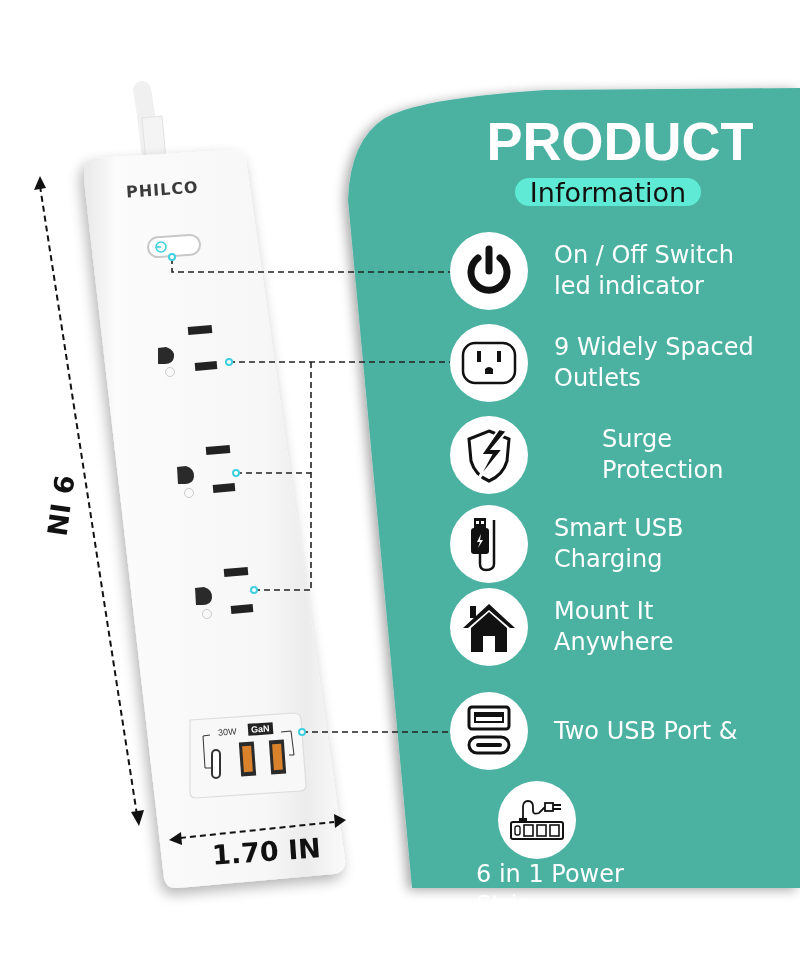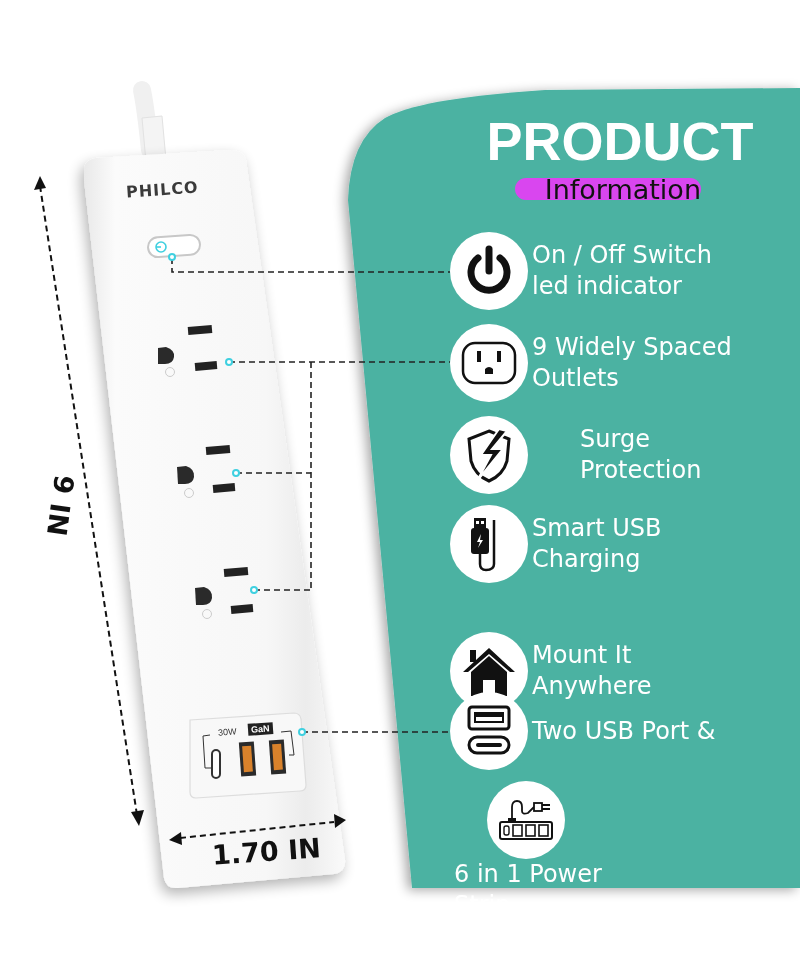--- a/index.html
+++ b/index.html
@@ -3,26 +3,26 @@
 <meta charset="utf-8">
 <style>
   html, body { margin:0; padding:0; }
   body { width:800px; height:977px; background:#ffffff; position:relative; overflow:hidden; font-family:"Liberation Sans", sans-serif; }
   .stage { position:absolute; left:0; top:0; width:800px; height:977px; }
 
   
   .panel-svg { position:absolute; left:0; top:0; width:800px; height:977px; }
 
   .title { position:absolute; left:440px; top:104px; width:360px; text-align:center; color:#ffffff; font-weight:bold; font-size:54px; letter-spacing:0px; line-height:74px; font-family:"Liberation Sans", sans-serif; }
-  .subtitle-pill { position:absolute; left:515px; top:178px; width:186px; height:22px; background:#d946ef; border-radius:20px; display:flex; align-items:center; justify-content:flex-end; }
+  .subtitle-pill { position:absolute; left:515px; top:178px; width:186px; height:28px; background:#5eead4; border-radius:20px; display:flex; align-items:center; justify-content:center; }
   .subtitle-pill span { font-size:27px; color:#111; font-family:"DejaVu Sans", sans-serif; }
 
   .feature { position:absolute; left:450px; display:flex; align-items:center; }
   .feature .circle { width:78px; height:78px; border-radius:50%; background:#ffffff; display:flex; align-items:center; justify-content:center; flex:none; }
-  .feature .label { margin-left:4px; color:#ffffff; font-size:24px; line-height:31px; font-family:"DejaVu Sans", sans-serif; }
+  .feature .label { margin-left:26px; color:#ffffff; font-size:24px; line-height:31px; font-family:"DejaVu Sans", sans-serif; }
 
   
   .strip-svg { position:absolute; left:0; top:0; width:800px; height:977px; }
 
   .dim-text { position:absolute; font-weight:bold; color:#111; font-family:"DejaVu Sans", sans-serif; }
   .dim-h { left:212px; top:836px; font-size:27px; transform:rotate(-4deg); }
   .dim-v { left:30px; top:490px; font-size:27px; transform:rotate(98deg); transform-origin:center; }
 
   .brand { position:absolute; left:126px; top:180px; font-size:16px; font-weight:bold; color:#3a3a3a; letter-spacing:1px; transform:rotate(-4deg); font-family:"DejaVu Sans", sans-serif; }
   .watt { position:absolute; left:218px; top:727px; font-size:9px; color:#333; transform:rotate(-4deg); }
@@ -206,21 +206,21 @@
           <polygon points="17,20 13,28 16,28 14,34 19,26 16,26" fill="#fff"></polygon>
           <path d="M16,40 L16,50 Q16,56 22,56 Q30,56 30,50 L30,6" stroke="#111" stroke-width="2.5" fill="none"></path>
         </svg>
     </div>
     <div class="label">
         <div>Smart USB</div>
         <div>Charging</div>
       </div>
   </div>
 
-  <div class="feature" style="top:632px;">
+  <div class="feature" style="top:588px;">
     <div class="circle">
       <svg width="56" height="54" viewBox="0 0 56 54">
           <polygon points="28,4 2,28 7,28 28,10 49,28 54,28" fill="#111"></polygon>
           <rect x="9" y="6" width="6" height="12" fill="#111"></rect>
           <path d="M10,28 L28,12 L46,28 L46,52 L34,52 L34,36 L22,36 L22,52 L10,52 Z" fill="#111"></path>
         </svg>
     </div>
     <div class="label">
         <div>Mount It</div>
         <div>Anywhere</div>

